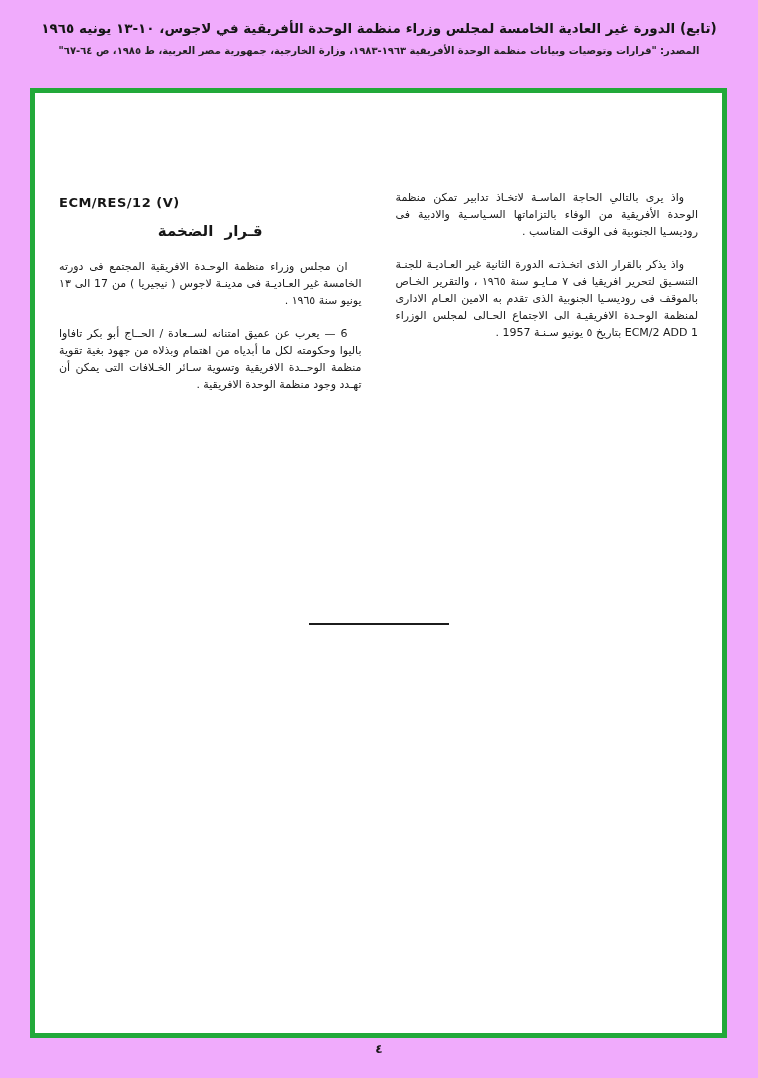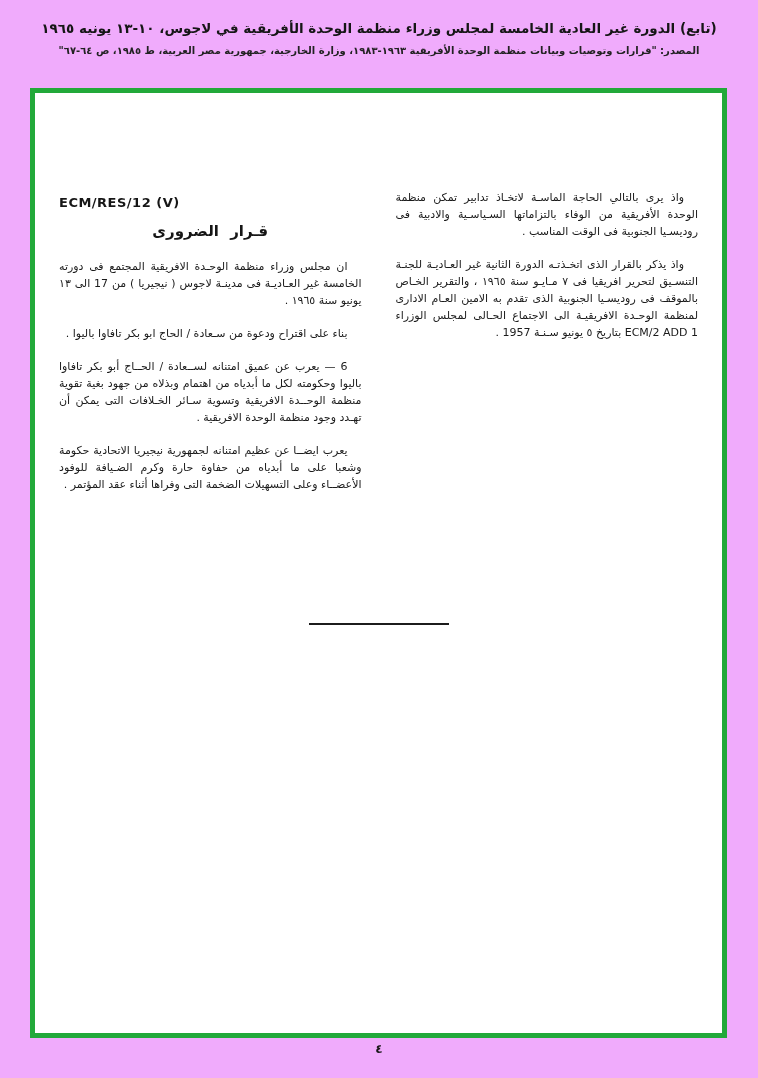--- a/index.html
+++ b/index.html
@@ -114,25 +114,23 @@
 
     <div class="columns">
 
       <div class="col">
         <p>واذ يرى بالتالي الحاجة الماسـة لاتخـاذ تدابير تمكن منظمة الوحدة الأفريقية من الوفاء بالتزاماتها السـياسـية والادبية فى روديسـيا الجنوبية فى الوقت المناسب .</p>
         <p>واذ يذكر بالقرار الذى اتخـذتـه الدورة الثانية غير العـاديـة للجنـة التنسـيق لتحرير افريقيا فى ٧ مـايـو سنة ١٩٦٥ ، والتقرير الخـاص بالموقف فى روديسـيا الجنوبية الذى تقدم به الامين العـام الادارى لمنظمة الوحـدة الافريقيـة الى الاجتماع الحـالى لمجلس الوزراء ECM/2 ADD 1 بتاريخ ٥ يونيو سـنـة 1957 .</p>
       </div>
 
       <div class="col">
         <div class="ref">ECM/RES/12 (V)</div>
-        <div class="heading">قـرار الضرورى</div>
+        <div class="heading">قـرار الضخمة</div>
         <p>ان مجلس وزراء منظمة الوحـدة الافريقية المجتمع فى دورته الخامسة غير العـاديـة فى مدينـة لاجوس ( نيجيريا ) من 17 الى ١٣ يونيو سنة ١٩٦٥ .</p>
-        <p>بناء على اقتراح ودعوة من سـعادة / الحاج ابو بكر تافاوا باليوا .</p>
         <p>6 — يعرب عن عميق امتنانه لســعادة / الحــاج أبو بكر تافاوا باليوا وحكومته لكل ما أبدياه من اهتمام وبذلاه من جهود بغية تقوية منظمة الوحــدة الافريقية وتسوية سـائر الخـلافات التى يمكن أن تهـدد وجود منظمة الوحدة الافريقية .</p>
-        <p>يعرب ايضــا عن عظيم امتنانه لجمهورية نيجيريا الاتحادية حكومة وشعبا على ما أبدياه من حفاوة حارة وكرم الضـيافة للوفود الأعضــاء وعلى التسهيلات الضخمة التى وفراها أثناء عقد المؤتمر .</p>
       </div>
 
     </div>
 
     <div class="divider"></div>
 
   </div>
 
   <div class="page-number">٤</div>
 

